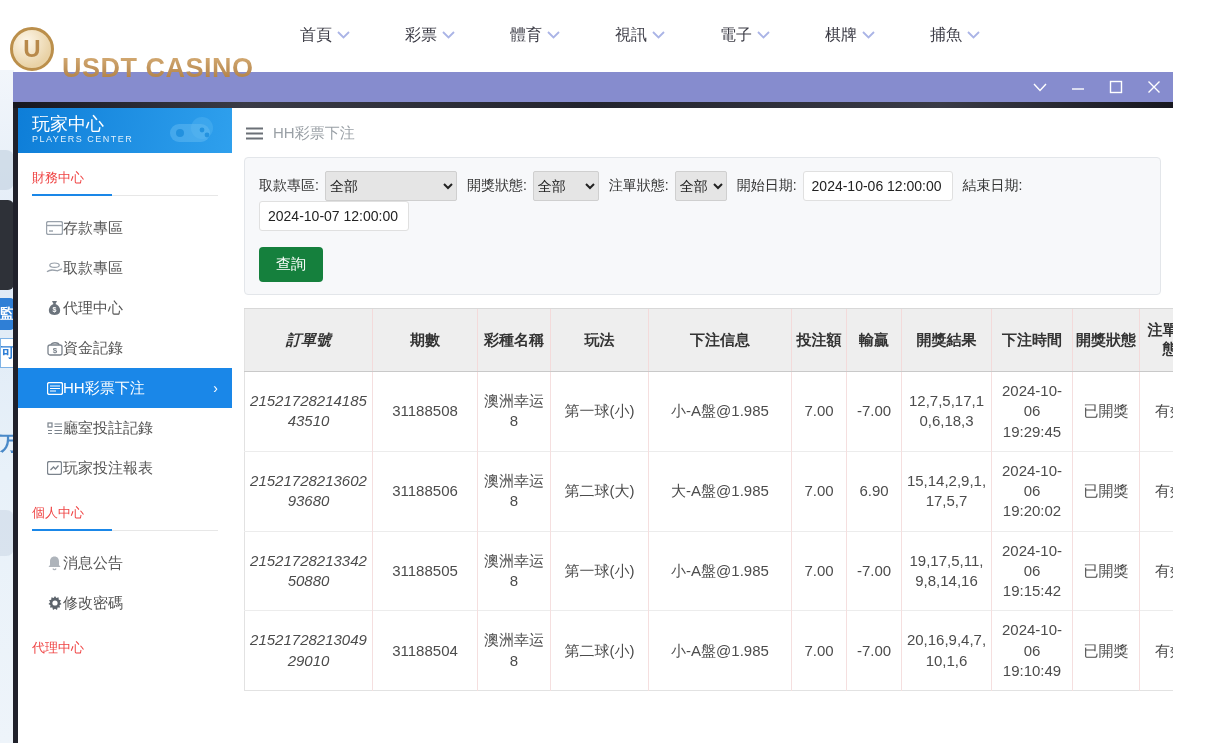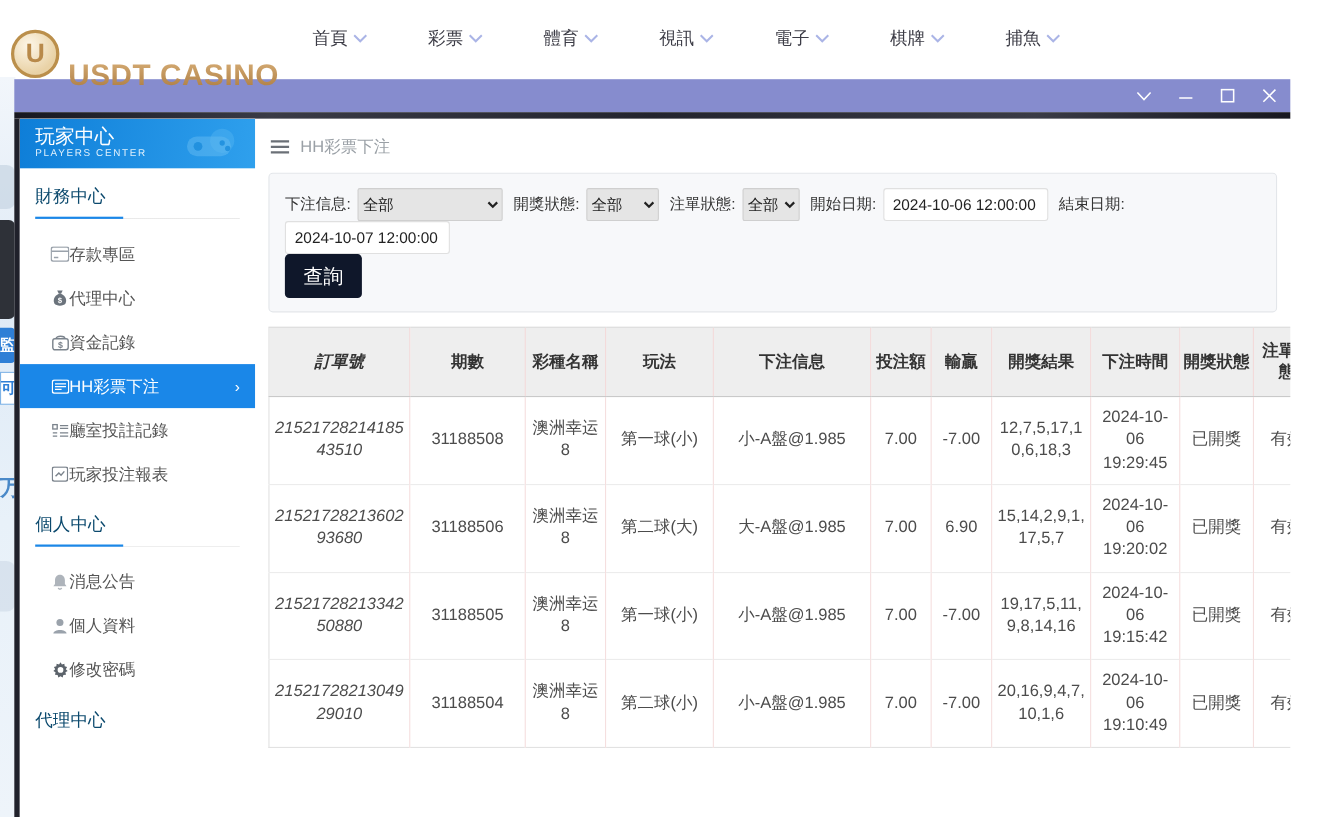--- a/index.html
+++ b/index.html
@@ -9,21 +9,21 @@
   
   .site-header { position:absolute; top:0; left:0; width:1207px; height:70px; background:#fff; z-index:5; }
   .logo-wrap { position:absolute; left:10px; top:13px; display:flex; align-items:center; gap:8px; }
   .logo-badge { width:44px; height:44px; border-radius:50%; border:3px solid #bb8f4b;
     background:radial-gradient(circle at 35% 30%, #fdf6e8, #e9d2a6 70%);
     display:flex; align-items:center; justify-content:center; }
   .logo-badge span { font-size:24px; font-weight:bold; color:#b8894a; }
   .brand-name { font-size:27px; font-weight:bold; letter-spacing:.5px;
     background:linear-gradient(180deg,#d9b079,#a9783d); -webkit-background-clip:text;
     background-clip:text; color:transparent;margin-top:40px; }
-  .top-nav { position:absolute; left:284px; top:0; height:70px; display:flex; align-items:center; gap:55px; }
+  .top-nav { position:absolute; left:300px; top:0; height:70px; display:flex; align-items:center; gap:55px; }
   .nav-item { display:flex; align-items:center; gap:5px; font-size:16px; color:#3c3c46; cursor:pointer; }
   .nav-item svg { display:block; }
 
   
   .underlay { position:absolute; left:0; top:70px; width:14px; height:673px;
     background:linear-gradient(180deg,#f2f6fb,#dfeaf6 30%,#e8f1f9 60%,#eef4fa); overflow:hidden; }
   .frag { position:absolute; left:0; font-size:18px; font-weight:bold; }
   .frag-blob1 { top:80px; width:14px; height:40px; background:#c6d4e2; border-radius:0 8px 8px 0; opacity:.7; }
   .frag-dark { top:130px; width:14px; height:90px; background:#2e3138; border-radius:0 6px 6px 0; }
   .frag-badge { top:228px; width:14px; height:32px; background:#2f7fd6; color:#fff; font-size:14px;
@@ -42,21 +42,21 @@
   .win-body { position:absolute; top:36px; left:0; right:0; bottom:0; display:flex;
     border-left:5px solid #20212b; background:#fff; }
 
   
   .sidebar { width:214px; min-width:214px; background:#fff; overflow:hidden; }
   .sidebar-header { height:45px; background:linear-gradient(100deg,#0e7ed8,#2fa0ed);
     padding:6px 0 0 14px; position:relative; overflow:hidden; }
   .sidebar-title { color:#fff; font-size:18px; line-height:20px; }
   .sidebar-sub { color:#dff0fc; font-size:9px; letter-spacing:1.5px; }
   .pad-icon { position:absolute; right:14px; top:8px; opacity:.55; }
-  .side-section-title { margin:16px 14px 0 14px; font-size:16px; color:#0c4a6e; }
+  .side-section-title { margin:16px 14px 0 14px; font-size:13px; color:#ef4444; }
   .side-underline { margin:7px 14px 12px 14px; height:2px; position:relative; background:#e7e7e7;
     background:linear-gradient(to bottom,transparent 0 1px,#e7e7e7 1px); }
   .side-underline::before { content:""; position:absolute; left:0; top:0; width:80px; height:2px; background:#1a87e8; }
   .side-item { height:40px; display:flex; align-items:center; gap:0; padding-left:28px;
     font-size:15px; color:#555; cursor:pointer; }
   .side-item .ic { width:17px; height:17px; display:flex; align-items:center; justify-content:center; }
   .side-item.active { background:#1a87e8; color:#fff; position:relative; }
   .side-item.active .arrow { position:absolute; right:14px; color:#fff; font-size:14px; }
 
   
@@ -69,22 +69,22 @@
   .filter-row { display:flex; align-items:center; flex-wrap:wrap; }
   .f-label { font-size:14px; color:#333; margin:0 6px 0 0; }
   .f-group { display:flex; align-items:center; margin-right:10px; }
   select { height:30px; font-size:14px; color:#222; border:1px solid #cfcfcf; background:#e5e5e5; border-radius:2px;
     font-family:inherit; }
   .sel-lottery { width:132px; }
   .sel-draw { width:66px; }
   .sel-order { width:52px; }
   .date-input { width:150px; height:30px; border:1px solid #e0e0e0; border-radius:3px; font-size:14px;
     color:#222; padding:0 8px; font-family:inherit; }
-  .search-btn { margin-top:0; background:#0f172a; color:#fff; border:none; border-radius:4px;
-    font-size:18px; padding:8px 17px; cursor:pointer; font-family:inherit; }
+  .search-btn { margin-top:16px; background:#15803d; color:#fff; border:none; border-radius:4px;
+    font-size:15px; padding:8px 17px; cursor:pointer; font-family:inherit; }
 
   
   table.bets { width:100%; border-collapse:collapse; table-layout:fixed; margin-top:13px;
     border:1px solid #e2e2e2; }
   table.bets th { background:#eee; font-size:15px; font-weight:bold; color:#333; padding:12px 3px;
     border-left:1px solid #f3dada; border-bottom:1px solid #c9c9c9; border-top:1px solid #d8d8d8; }
   table.bets td { font-size:15px; color:#4c4c4c; text-align:center; padding:9px 3px; line-height:1.35;
     border-left:1px solid #f5dfdf; border-top:1px solid #ececec; background:#fff; }
   table.bets th:first-child, table.bets td:first-child { border-left:none;font-style:italic; }
   td.brk { word-break:break-all; }
@@ -202,20 +202,29 @@
           <svg width="17" height="14" viewBox="0 0 17 14">
               <rect x="0.5" y="0.5" width="16" height="13" rx="2" fill="none" stroke="#9aa2ab" stroke-width="1.4"></rect>
               <path d="M1 4.5 H16" stroke="#9aa2ab" stroke-width="1.4"></path>
               <path d="M3 10 H7" stroke="#9aa2ab" stroke-width="1.4"></path>
             </svg>
         </span>
         <span>存款專區</span>
       </div>
       <div class="side-item">
         <span class="ic">
+          <svg width="18" height="14" viewBox="0 0 18 14">
+              <ellipse cx="9" cy="4" rx="5" ry="2.3" fill="none" stroke="#9aa2ab" stroke-width="1.3"></ellipse>
+              <path d="M1 11 C5 8,8 9,12 10 L17 8" fill="none" stroke="#9aa2ab" stroke-width="1.3"></path>
+            </svg>
+        </span>
+        <span>取款專區</span>
+      </div>
+      <div class="side-item">
+        <span class="ic">
           <svg width="15" height="16" viewBox="0 0 15 16">
               <path d="M5 1 H10 L8.5 4 H6.5 Z" fill="#6b737c"></path>
               <path d="M6.5 4 C2 6,1 10,2.5 13 C4 15.5,11 15.5,12.5 13 C14 10,13 6,8.5 4 Z" fill="#6b737c"></path>
               <text x="7.5" y="12" font-size="7" fill="#fff" text-anchor="middle" font-weight="bold">$</text>
             </svg>
         </span>
         <span>代理中心</span>
       </div>
       <div class="side-item">
         <span class="ic">
@@ -262,29 +271,20 @@
       <div class="side-underline"></div>
 
       <div class="side-item">
         <span class="ic">
           <svg width="15" height="16" viewBox="0 0 15 16">
               <path d="M7.5 1.5 C4.5 1.5,3 3.8,3 6.5 L3 10 L1.5 12 H13.5 L12 10 L12 6.5 C12 3.8,10.5 1.5,7.5 1.5 Z" fill="#aeb4bb"></path>
               <path d="M6 13.5 C6.3 15,8.7 15,9 13.5" stroke="#aeb4bb" stroke-width="1.3" fill="none"></path>
             </svg>
         </span>
         <span>消息公告</span>
-      </div>
-      <div class="side-item">
-        <span class="ic">
-          <svg width="15" height="15" viewBox="0 0 15 15">
-              <circle cx="7.5" cy="4" r="3.2" fill="#9aa2ab"></circle>
-              <path d="M1.5 14 C1.5 9.5,13.5 9.5,13.5 14 Z" fill="#9aa2ab"></path>
-            </svg>
-        </span>
-        <span>個人資料</span>
       </div>
       <div class="side-item">
         <span class="ic">
           <svg width="16" height="16" viewBox="0 0 16 16">
               <path d="M8 1 L9.3 3 L11.5 2.3 L11.8 4.7 L14 5.3 L12.8 7.3 L14.5 9 L12.5 10.2 L13 12.5 L10.6 12.6 L10 15 L8 13.7 L6 15 L5.4 12.6 L3 12.5 L3.5 10.2 L1.5 9 L3.2 7.3 L2 5.3 L4.2 4.7 L4.5 2.3 L6.7 3 Z" fill="#5c636b"></path>
               <circle cx="8" cy="8" r="2.6" fill="#fff"></circle>
             </svg>
         </span>
         <span>修改密碼</span>
       </div>
@@ -296,21 +296,21 @@
     <div class="main">
       <div class="breadcrumb">
         <svg width="17" height="13" viewBox="0 0 17 13">
             <path d="M0 1.5 H17 M0 6.5 H17 M0 11.5 H17" stroke="#6b7077" stroke-width="2"></path>
           </svg>
         <span class="txt">HH彩票下注</span>
       </div>
 
       <div class="filter-panel">
         <div class="filter-row">
-          <span class="f-label">下注信息:</span>
+          <span class="f-label">取款專區:</span>
           <div class="f-group">
             <select class="sel-lottery">
               <option>全部</option>
             </select>
           </div>
           <span class="f-label">開獎狀態:</span>
           <div class="f-group">
             <select class="sel-draw">
               <option>全部</option>
             </select>

